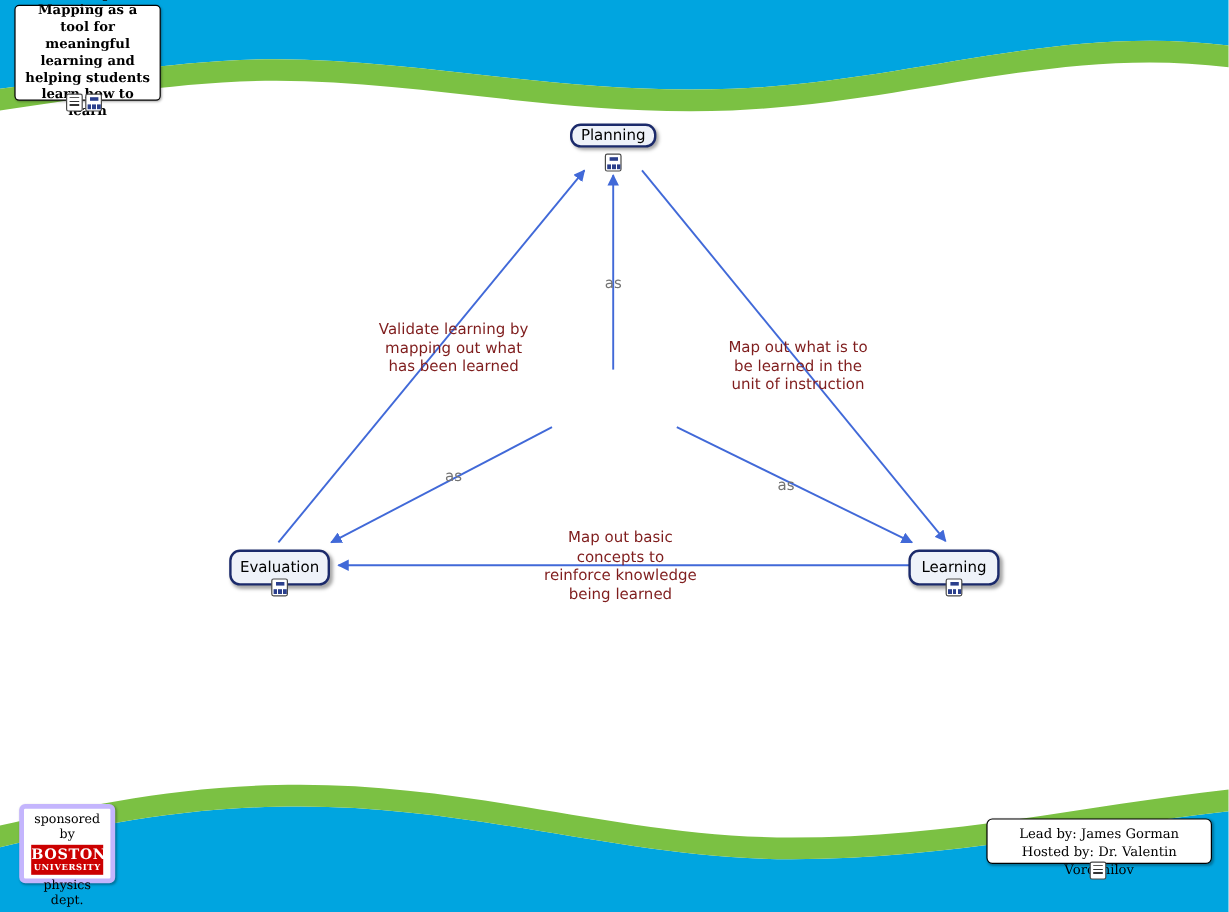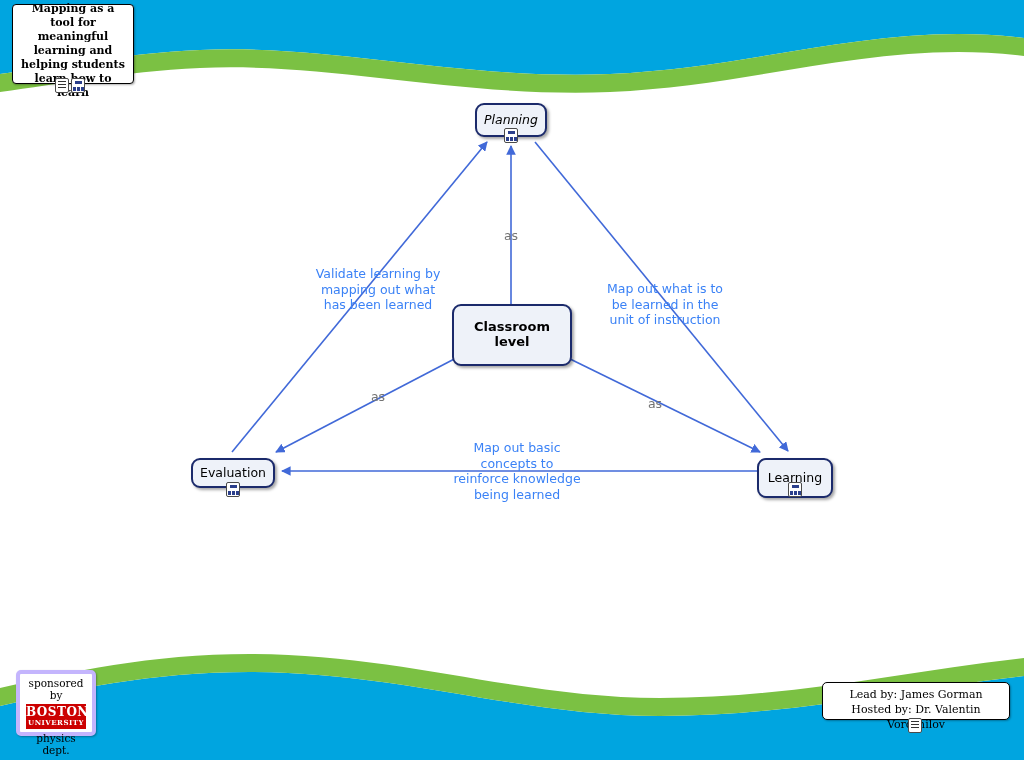--- a/index.html
+++ b/index.html
@@ -59,21 +59,21 @@
     background: #ffffff;
     border: 1px solid #000000;
     border-radius: 4px;
     box-shadow: 1px 1px 2px rgba(0,0,0,0.3);
   }
   .plain-text {
     position: absolute;
     text-align: center;
     font-size: 12.5px;
     line-height: 1.25;
-    color: #3b82f6;
+    color: #7f1d1d;
     white-space: pre-line;
   }
   .link-label {
     position: absolute;
     font-size: 12.5px;
     color: #737373;
     text-align: center;
   }
 
   
@@ -204,40 +204,36 @@
 a tool for meaningful
 learning and helping
 students learn
 how to learn</span>
   </div>
   <div class="res-icons" style="left:55px; top:78px;">
     <span class="res-icon doc"></span>
     <span class="res-icon map"></span>
   </div>
 
-  <div class="node" style="left:475px; top:103px; width:72px; height:34px;font-style:italic;">
+  <div class="node" style="left:475px; top:103px; width:72px; height:20px;">
     <span>Planning</span>
   </div>
   <div class="res-icons" style="left:504px; top:128px;">
     <span class="res-icon map"></span>
   </div>
 
-  <div class="node bold" style="left:452px; top:304px; width:120px; height:62px;">
-    <span style="white-space:pre-line;">Classroom
-level</span>
-  </div>
 
   <div class="node" style="left:191px; top:458px; width:84px; height:30px;">
     <span>Evaluation</span>
   </div>
   <div class="res-icons" style="left:226px; top:482px;">
     <span class="res-icon map"></span>
   </div>
 
-  <div class="node" style="left:757px; top:458px; width:76px; height:40px;">
+  <div class="node" style="left:757px; top:458px; width:76px; height:30px;">
     <span>Learning</span>
   </div>
   <div class="res-icons" style="left:788px; top:482px;">
     <span class="res-icon map"></span>
   </div>
 
   <div class="link-label" style="left:497px; top:228px; width:28px;">as</div>
   <div class="link-label" style="left:364px; top:389px; width:28px;">as</div>
   <div class="link-label" style="left:641px; top:396px; width:28px;">as</div>
 

